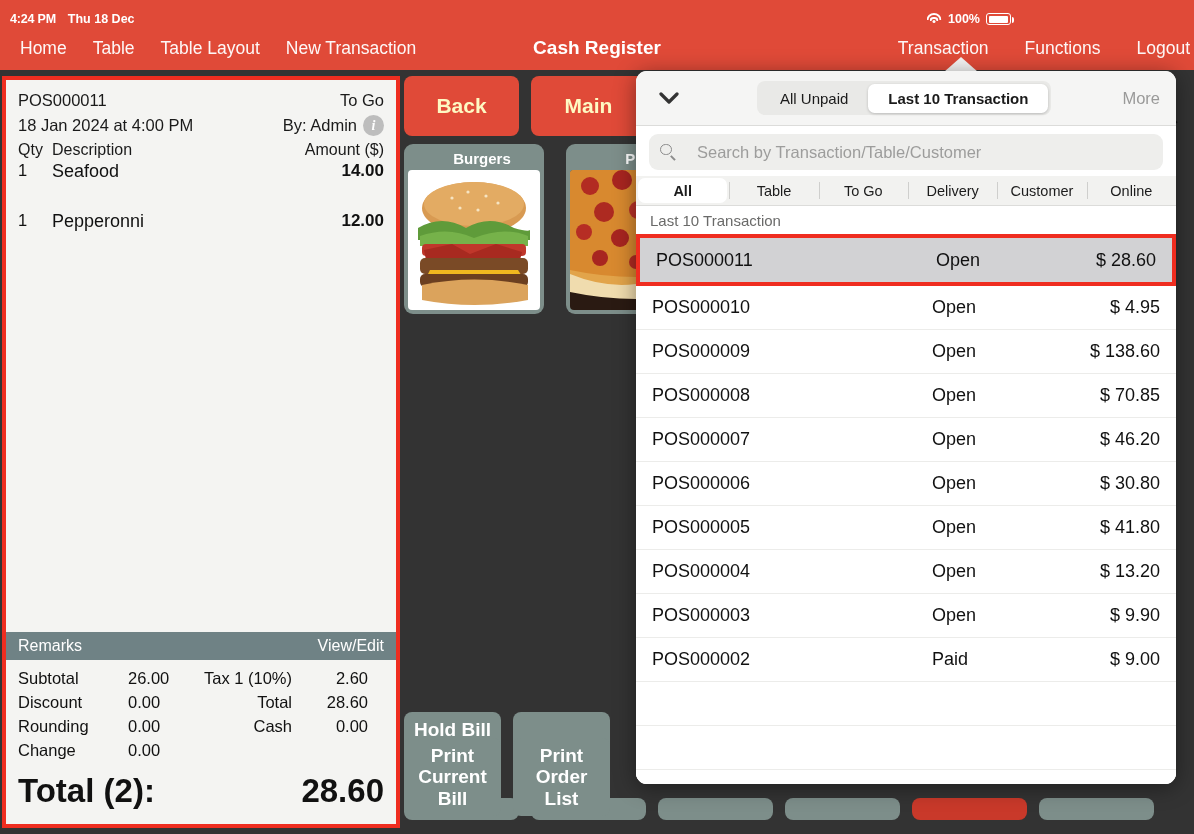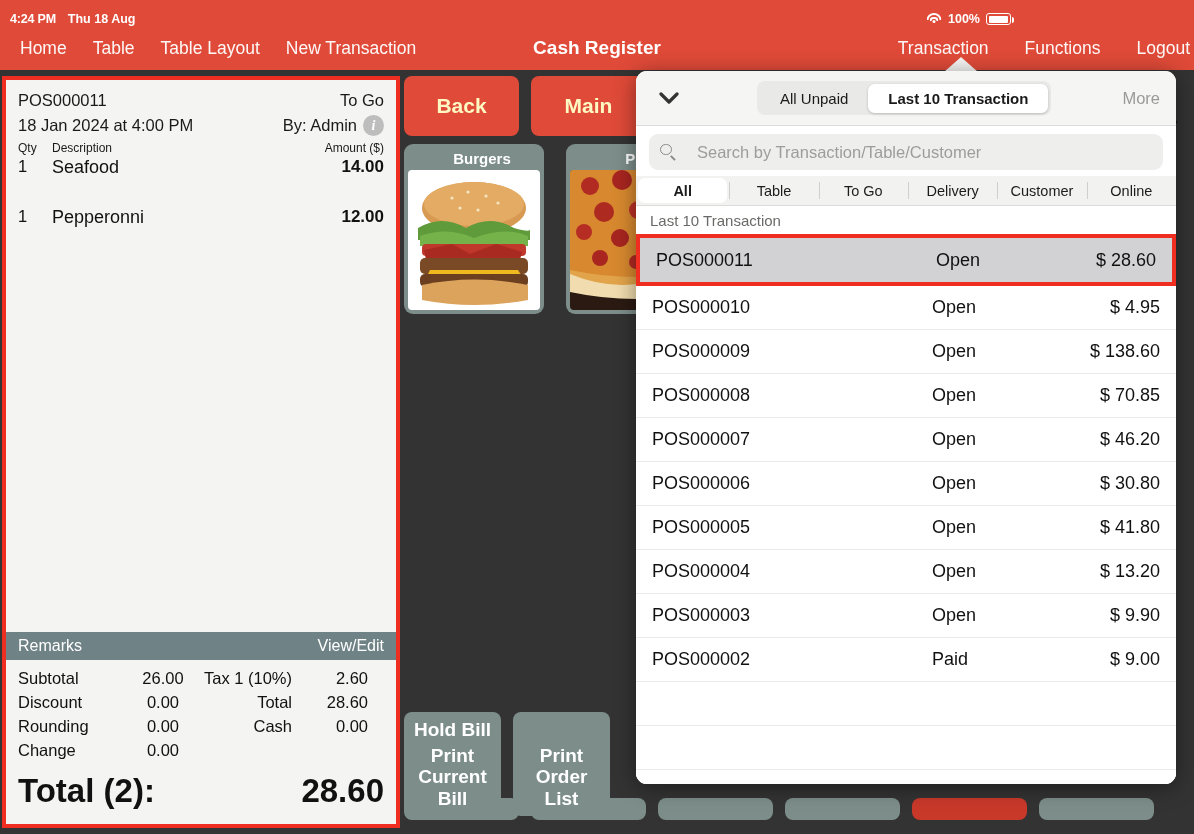--- a/index.html
+++ b/index.html
@@ -51,38 +51,38 @@
     display:flex; flex-direction:column;
   }
   .rc-head{ padding:8px 12px 0 12px; }
   .rc-line{ display:flex; justify-content:space-between; align-items:center; font-size:16.5px; color:#1a1a1a; height:25px; }
   .rc-line .r{ display:flex; align-items:center; gap:6px; }
   .info-ic{
     width:21px; height:21px; border-radius:50%; background:#bdbdbd; color:#fff;
     font-size:14px; font-weight:bold; font-style:italic;
     display:flex; align-items:center; justify-content:center; font-family:"Liberation Serif", serif;
   }
-  .rc-colhead{ display:flex; font-size:12px; color:#1a1a1a; padding:3px 12px 0 12px; }
+  .rc-colhead{ display:flex; font-size:16px; color:#1a1a1a; padding:3px 12px 0 12px; }
   .rc-colhead .qty{ width:34px; }
   .rc-colhead .desc{ flex:1; }
   .rc-colhead .amt{ text-align:right; }
   .rc-items{ flex:1; overflow:hidden; padding:0 12px; }
   .rc-item{ display:flex; align-items:flex-start; height:50px; padding-top:2px; }
   .rc-item .qty{ width:34px; font-size:16.5px; color:#111; }
   .rc-item .desc{ flex:1; font-size:18px; color:#111; }
   .rc-item .amt{ font-size:17px; font-weight:bold; color:#111; }
 
   .rc-remarks{
     background:#6f8285; color:#fff; height:28px; display:flex; align-items:center;
     justify-content:space-between; padding:0 12px; font-size:16px;
   }
   .rc-totals{ padding:6px 28px 0 12px; }
   .tot-row{ display:flex; font-size:16.5px; color:#111; height:24px; align-items:center; }
   .tot-row .k1{ width:110px; }
-  .tot-row .v1{ width:70px; text-align:center; }
+  .tot-row .v1{ width:70px; text-align:left; }
   .tot-row .k2{ flex:1; text-align:right; padding-right:0; }
   .tot-row .v2{ width:76px; text-align:right; }
   .rc-grand{
     display:flex; justify-content:space-between; align-items:center;
     padding:10px 12px 14px 12px; font-size:33px; font-weight:bold; color:#111;
   }
 
   
   .menu{ position:absolute; left:404px; top:76px; width:790px; height:752px; }
   .menu-topbtns{ position:absolute; left:0; top:0; display:flex; gap:12px; }
@@ -182,21 +182,21 @@
   .txrow.empty{ height:44px; }
 </style>
 </head>
 <body>
 
 <div id="app">
 
   <div class="topbar">
     <div class="statusrow">
       <span class="st-time">4:24 PM</span>
-      <span class="st-date">Thu 18 Aug</span>
+      <span class="st-date">Thu 18 Dec</span>
       <span class="st-right">
         <span class="wifi-ic">
             <i></i>
             <i></i>
             <i></i>
           </span>
         <span>100%</span>
         <span class="batt">
             <i></i>
           </span>

